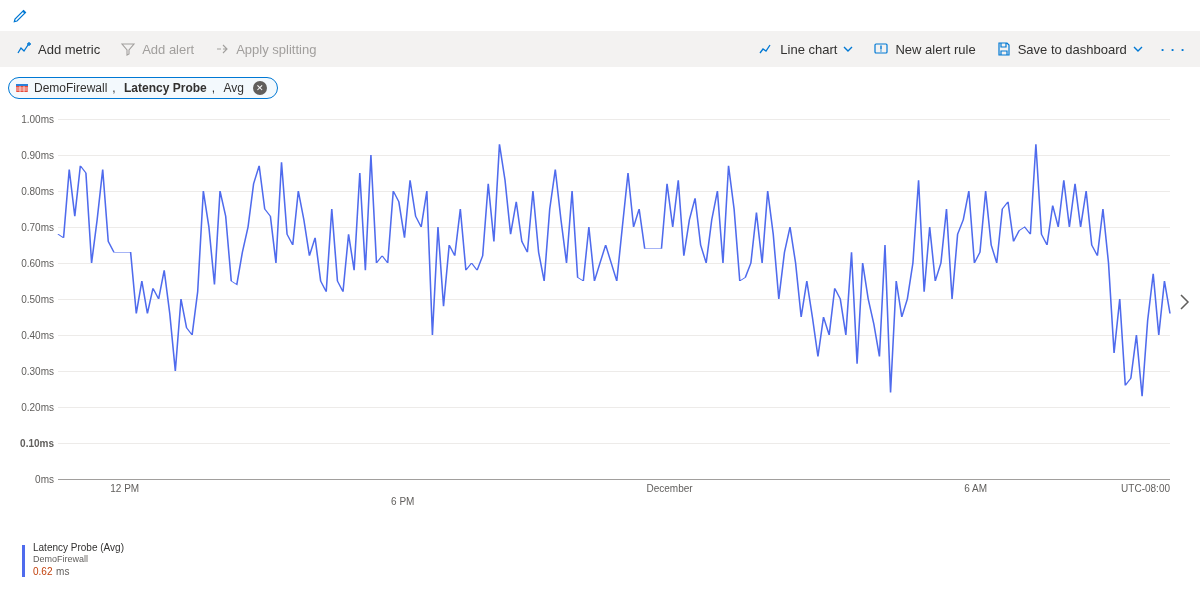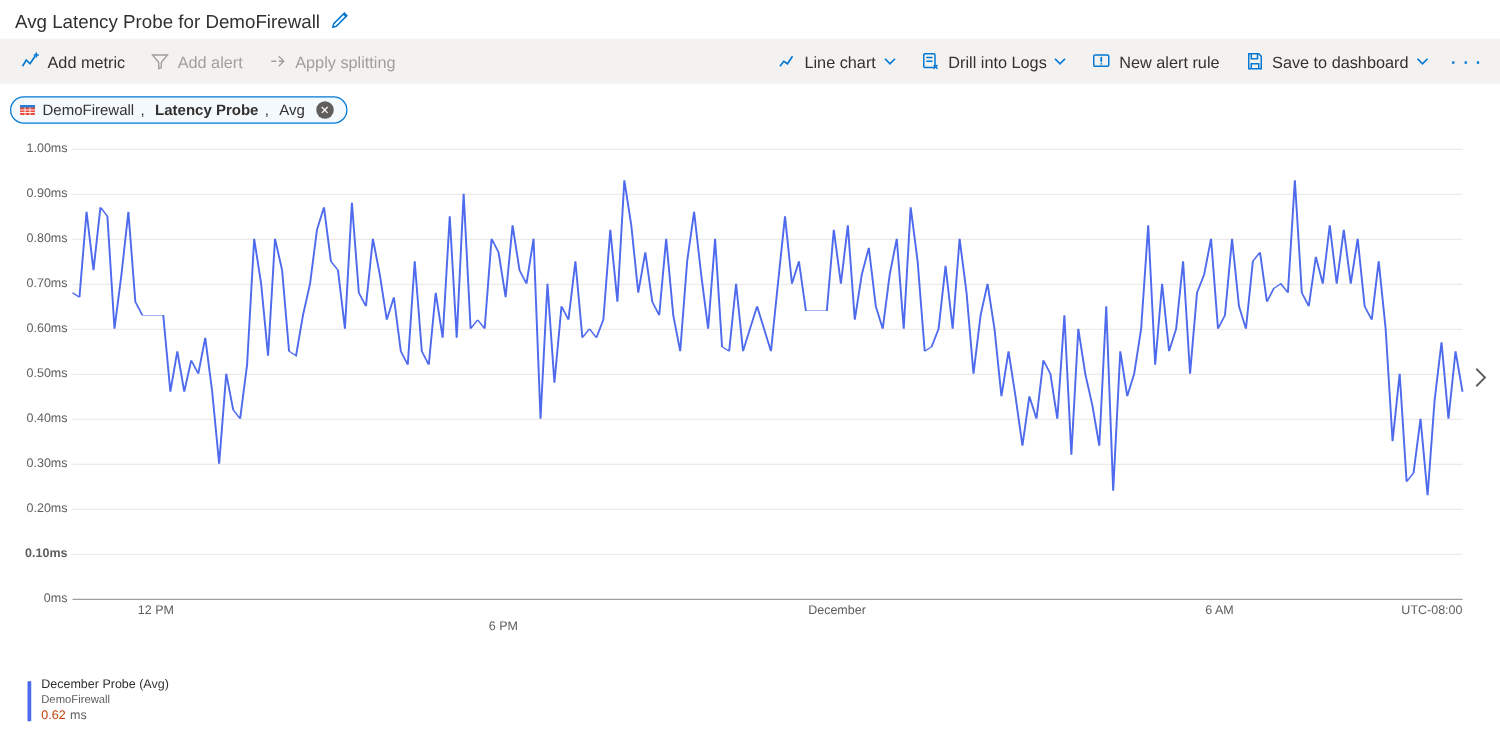--- a/index.html
+++ b/index.html
@@ -155,21 +155,20 @@
   .legend-text { line-height: 1.15; }
   .legend-title { font-size: 10px; color: #323130; }
   .legend-sub { font-size: 9px; color: #605e5c; }
   .legend-value { font-size: 10px; color: #c2410c; }
   .legend-unit { font-size: 10px; color: #605e5c; }
 </style>
 </head>
 <body>
 
 <div class="header-row">
-  <span class="page-title">Avg Latency Probe for DemoFirewall</span>
   <span class="edit-icon">
     <svg class="tb-icon" viewBox="0 0 16 16">
         <path d="M11.5 2.5l2 2L5 13l-2.7.7L3 11l8.5-8.5zM10.8 3.2l2 2" stroke="#0078d4" stroke-width="1.2" fill="none" stroke-linecap="round"></path>
       </svg>
   </span>
 </div>
 
 <div class="toolbar">
   <button class="tb-btn">
     <svg class="tb-icon blue" viewBox="0 0 16 16">
@@ -191,30 +190,20 @@
     <span>Apply splitting</span>
   </button>
 
   <div class="spacer"></div>
 
   <button class="tb-btn">
     <svg class="tb-icon blue" viewBox="0 0 16 16">
         <path d="M2 12l3-4 3 2 4-6" stroke="#0078d4" stroke-width="1.3" fill="none"></path>
       </svg>
     <span>Line chart</span>
-    <svg class="chevron-down blue" viewBox="0 0 10 10">
-        <path d="M1 3l4 4 4-4" stroke="#0078d4" stroke-width="1.4" fill="none"></path>
-      </svg>
-  </button>
-  <button class="tb-btn">
-    <svg class="tb-icon blue" viewBox="0 0 16 16">
-        <rect x="2" y="2" width="9" height="11" rx="1" stroke="#0078d4" stroke-width="1.2" fill="none"></rect>
-        <path d="M4 5h5M4 8h5M10 11l3 3M13 11l-3 3" stroke="#0078d4" stroke-width="1.2"></path>
-      </svg>
-    <span>Drill into Logs</span>
     <svg class="chevron-down blue" viewBox="0 0 10 10">
         <path d="M1 3l4 4 4-4" stroke="#0078d4" stroke-width="1.4" fill="none"></path>
       </svg>
   </button>
   <button class="tb-btn">
     <svg class="tb-icon blue" viewBox="0 0 16 16">
         <rect x="2" y="3" width="12" height="9" rx="1" stroke="#0078d4" stroke-width="1.2" fill="none"></rect>
         <path d="M8 5v3M8 10h0" stroke="#0078d4" stroke-width="1.4" stroke-linecap="round"></path>
       </svg>
     <span>New alert rule</span>
@@ -289,20 +278,20 @@
   <div class="nav-arrow">
     <svg width="12" height="18" viewBox="0 0 12 18">
         <path d="M3 2l7 7-7 7" stroke="#605e5c" stroke-width="1.5" fill="none"></path>
       </svg>
   </div>
 </div>
 
 <div class="legend-row">
   <div class="legend-bar"></div>
   <div class="legend-text">
-    <div class="legend-title">December Probe (Avg)</div>
+    <div class="legend-title">Latency Probe (Avg)</div>
     <div class="legend-sub">DemoFirewall</div>
     <div>
       <span class="legend-value">0.62</span>
       <span class="legend-unit">ms</span>
     </div>
   </div>
 </div>
 
 </body></html>

